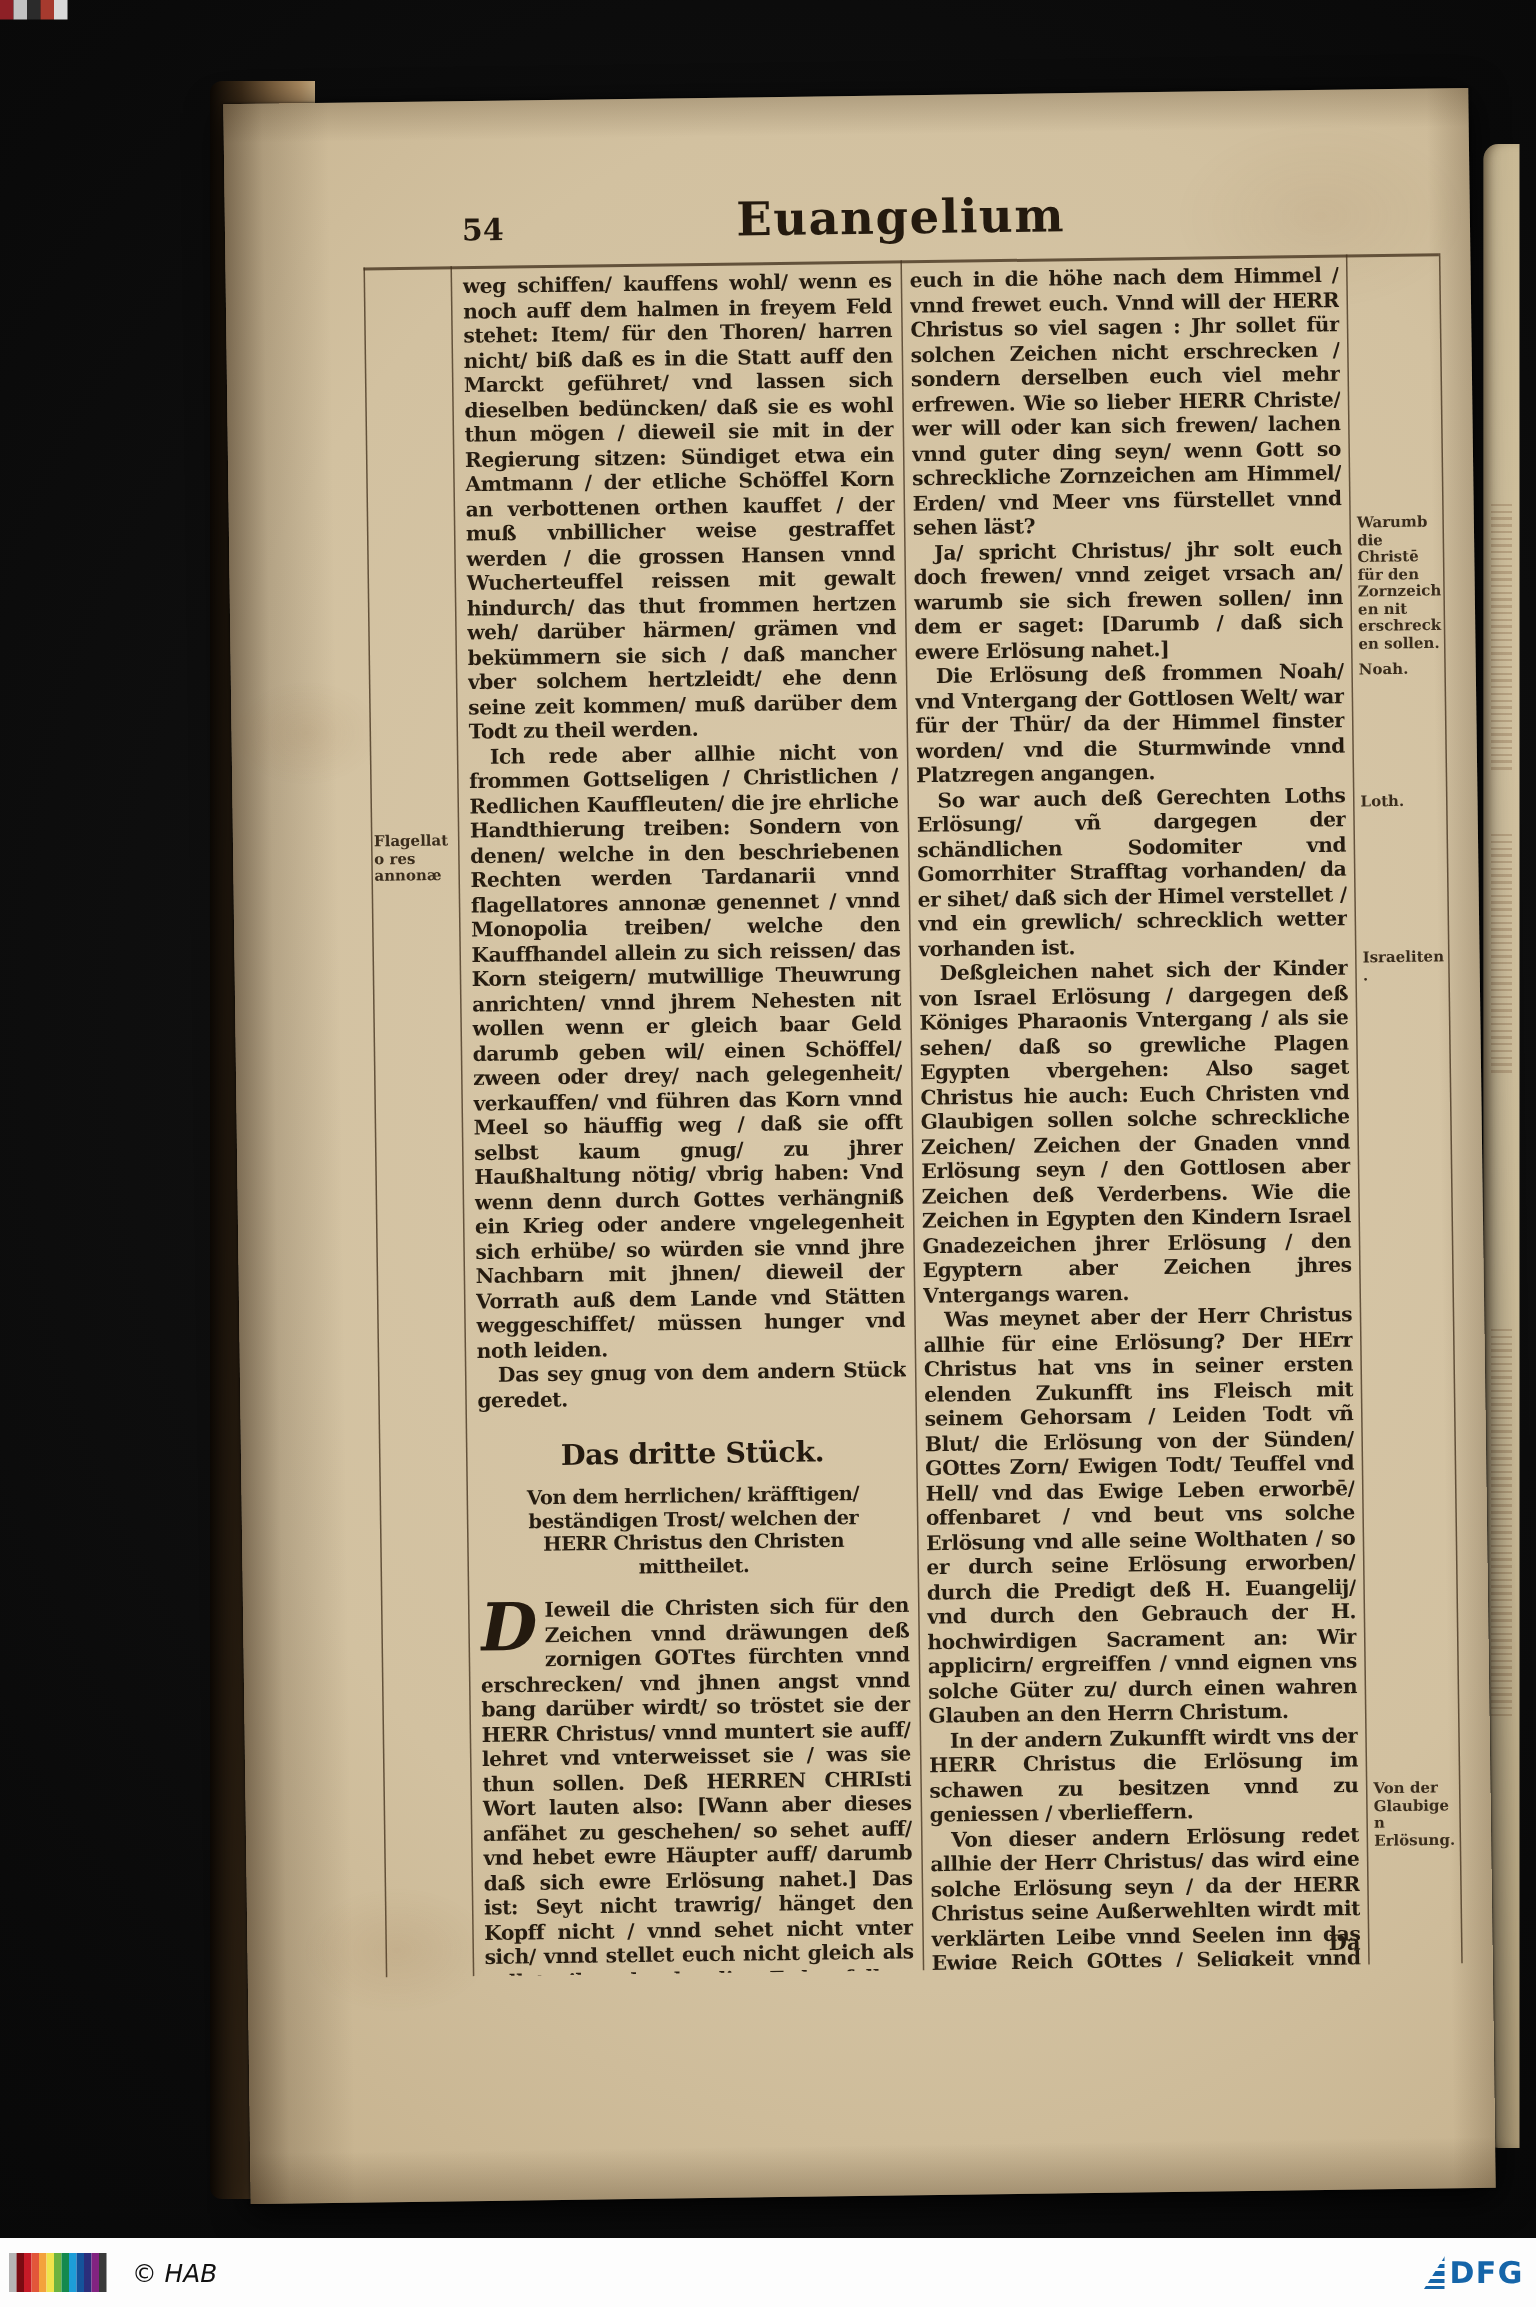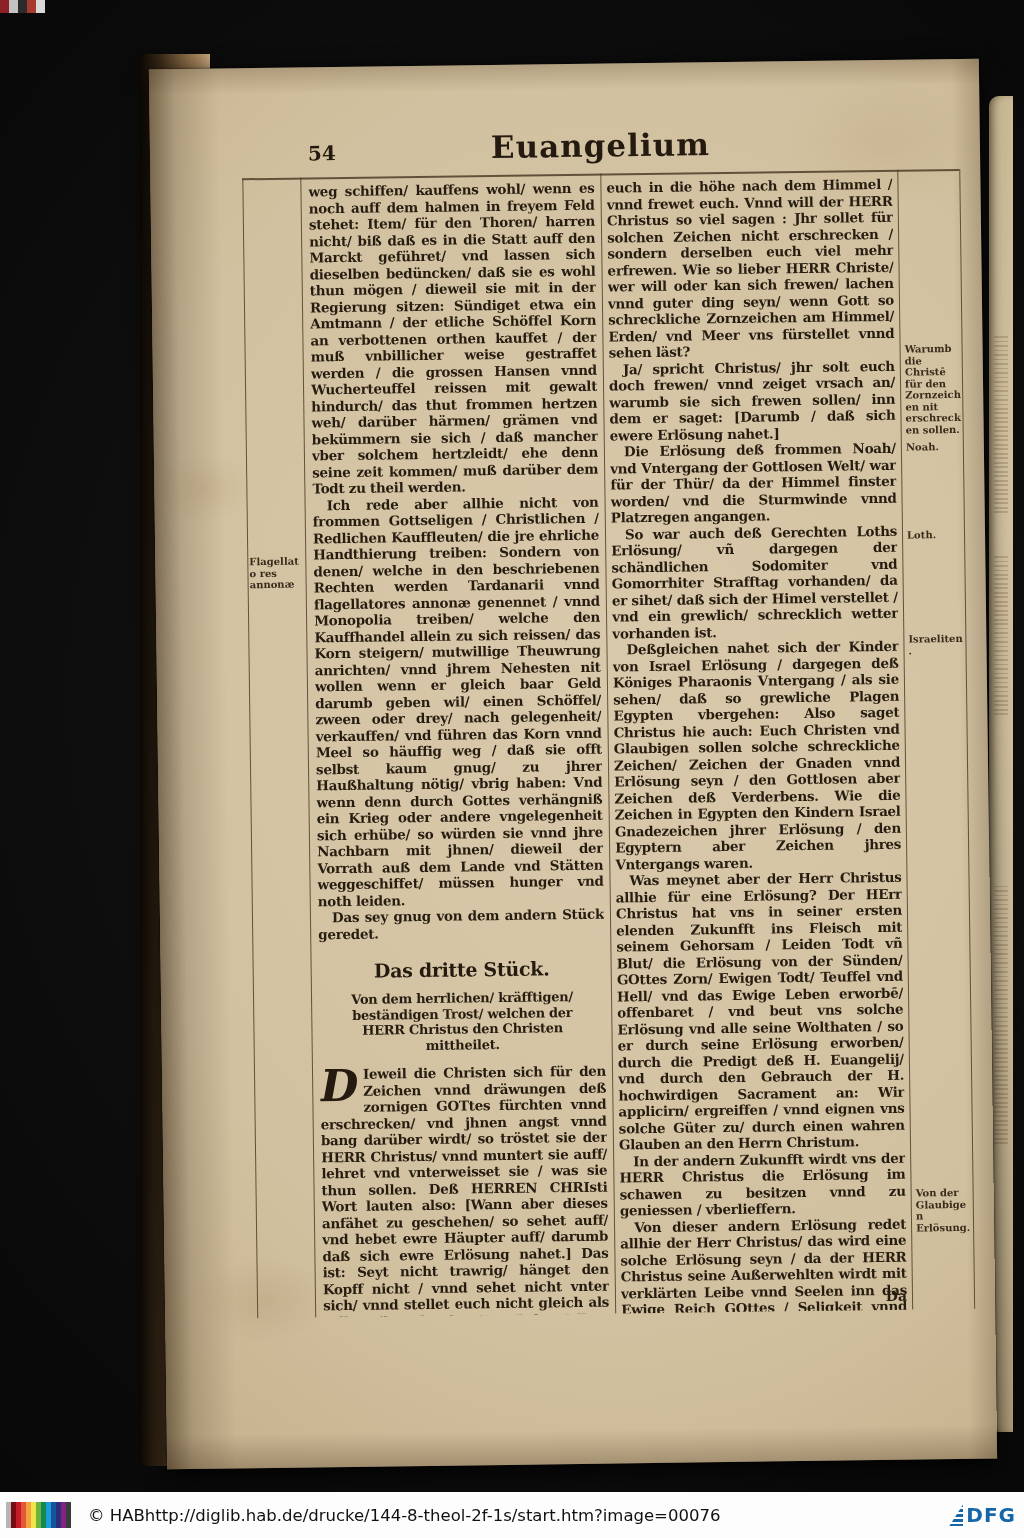--- a/index.html
+++ b/index.html
@@ -78,22 +78,22 @@
   .g3{top:790px;height:260px;}
 
   
   .footer{position:absolute;left:0;top:1492px;width:1024px;height:46px;background:#fdfdfd;z-index:6;}
   .footer-strip{position:absolute;left:6px;top:10px;display:flex;}
   .footer-strip div{width:5px;height:26px;}
   .fs1{background:#b5b5b5;}.fs2{background:#7a0b12;}.fs3{background:#c61a27;}.fs4{background:#e2563a;}
   .fs5{background:#f3a23c;}.fs6{background:#efe44c;}.fs7{background:#6cb33f;}.fs8{background:#14894e;}
   .fs9{background:#1d9ed9;}.fs10{background:#15539b;}.fs11{background:#2b2e7c;}.fs12{background:#822381;}
   .fs13{background:#3a3a3a;}
-  .footer-text{position:absolute;left:88px;top:0;height:46px;display:flex;align-items:center;gap:0;
-               font-family:"DejaVu Sans", sans-serif;font-size:16.5px;color:#111;white-space:nowrap;}
+  .footer-text{position:absolute;left:88px;top:0;height:46px;display:flex;align-items:center;gap:21px;
+               font-family:"DejaVu Sans", sans-serif;font-size:16.5px;color:#111;white-space:nowrap;font-style:italic;}
   .dfg-logo{position:absolute;right:8px;top:0;height:46px;display:flex;align-items:center;gap:3px;}
   .dfg-mark{width:14px;height:22px;background:
             repeating-linear-gradient(180deg,#1565a9 0 3px,#fdfdfd 3px 5px);
             clip-path:polygon(0 100%, 100% 0, 100% 100%);}
   .dfg-text{font-family:"DejaVu Sans", sans-serif;font-weight:bold;font-size:20px;
             color:#1565a9;letter-spacing:1px;}
 </style>
 </head>
 <body>
 
@@ -171,21 +171,20 @@
       <div class="fs7"></div>
       <div class="fs8"></div>
       <div class="fs9"></div>
       <div class="fs10"></div>
       <div class="fs11"></div>
       <div class="fs12"></div>
       <div class="fs13"></div>
     </div>
     <div class="footer-text">
       <span>© HAB</span>
-      <span>http://diglib.hab.de/drucke/144-8-theol-2f-1s/start.htm?image=00076</span>
     </div>
     <div class="dfg-logo">
       <span class="dfg-mark"></span>
       <span class="dfg-text">DFG</span>
     </div>
   </div>
 
 </div>
 
 </body></html>

